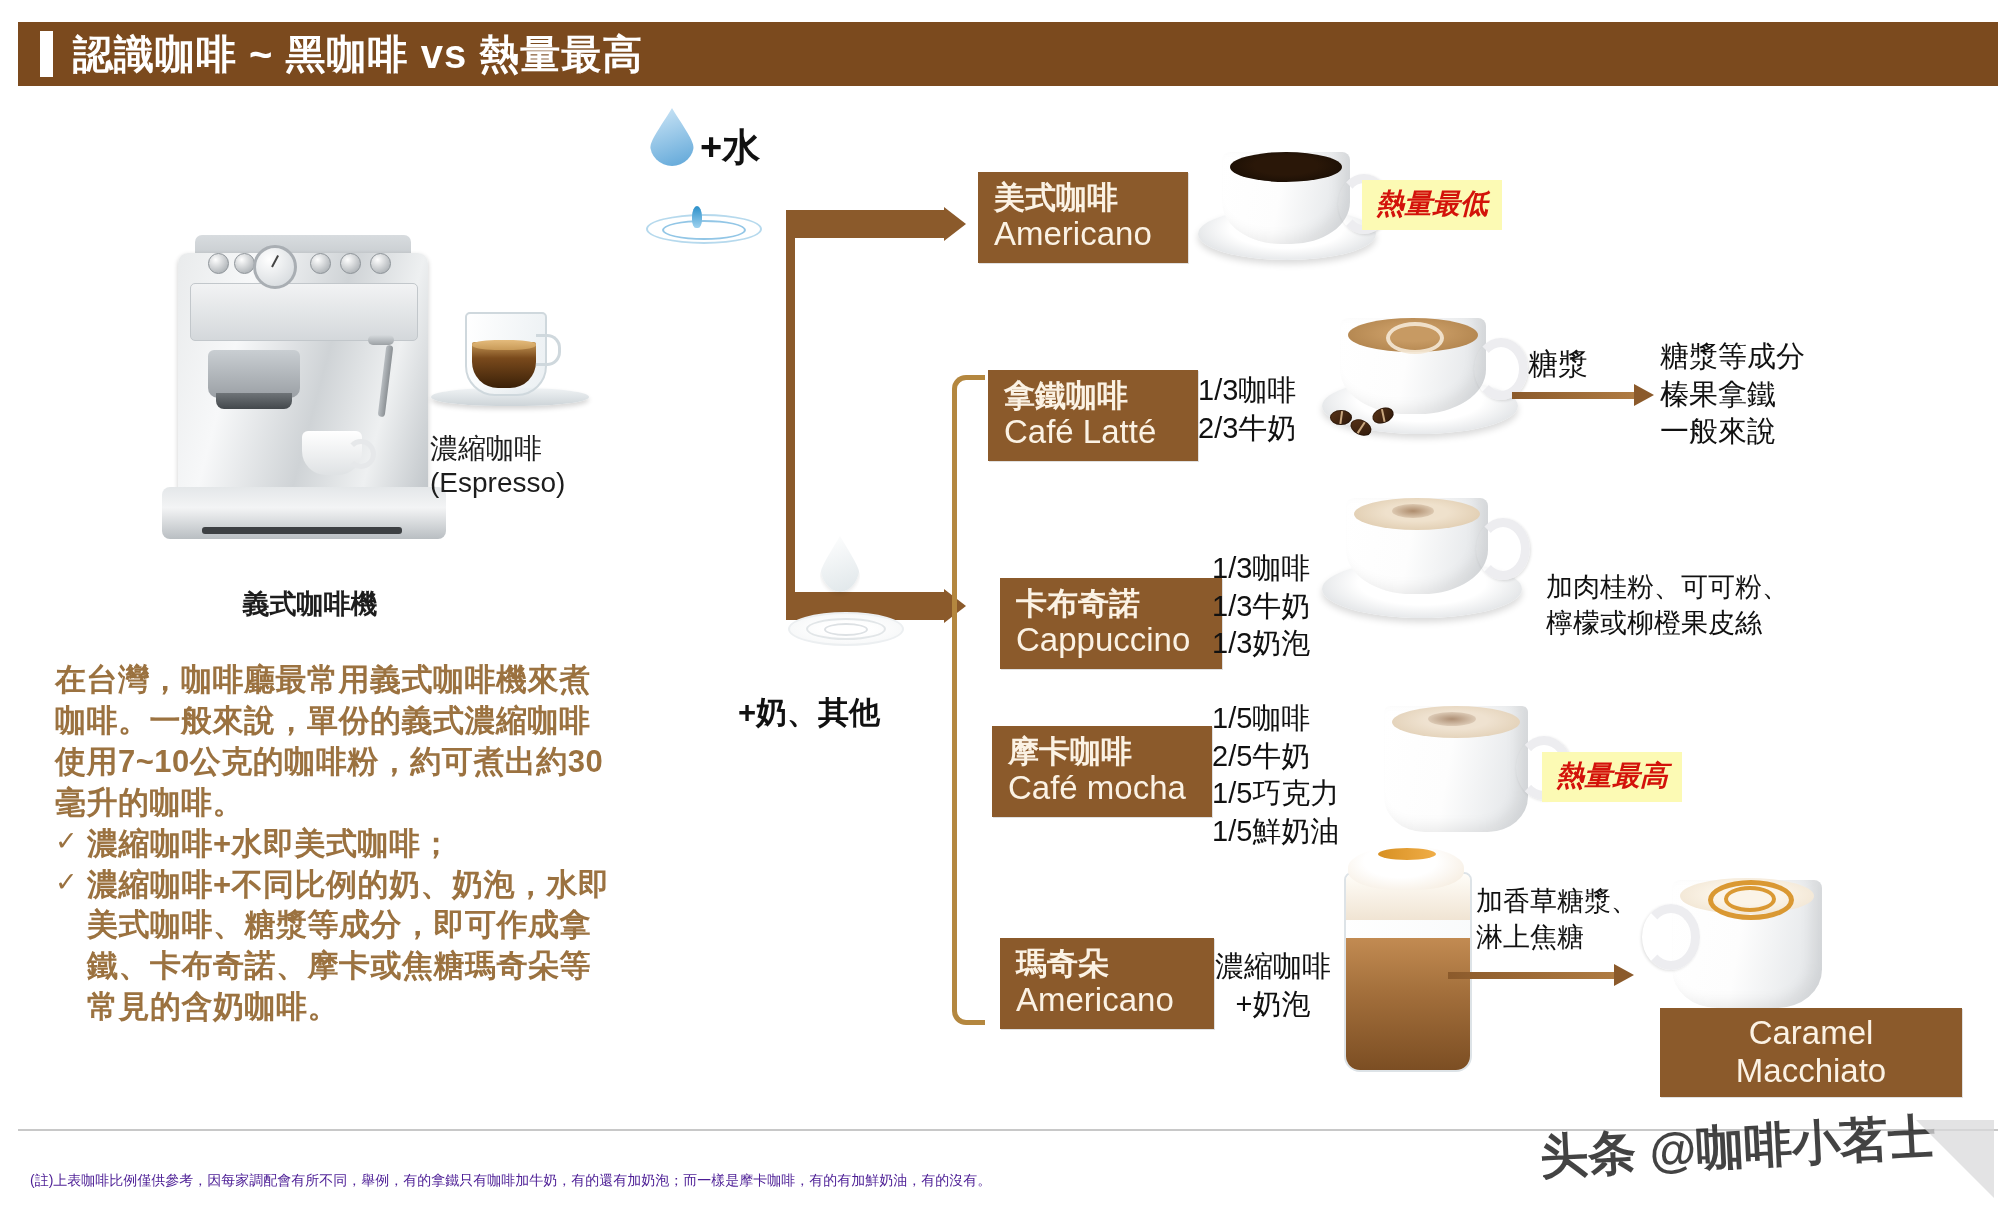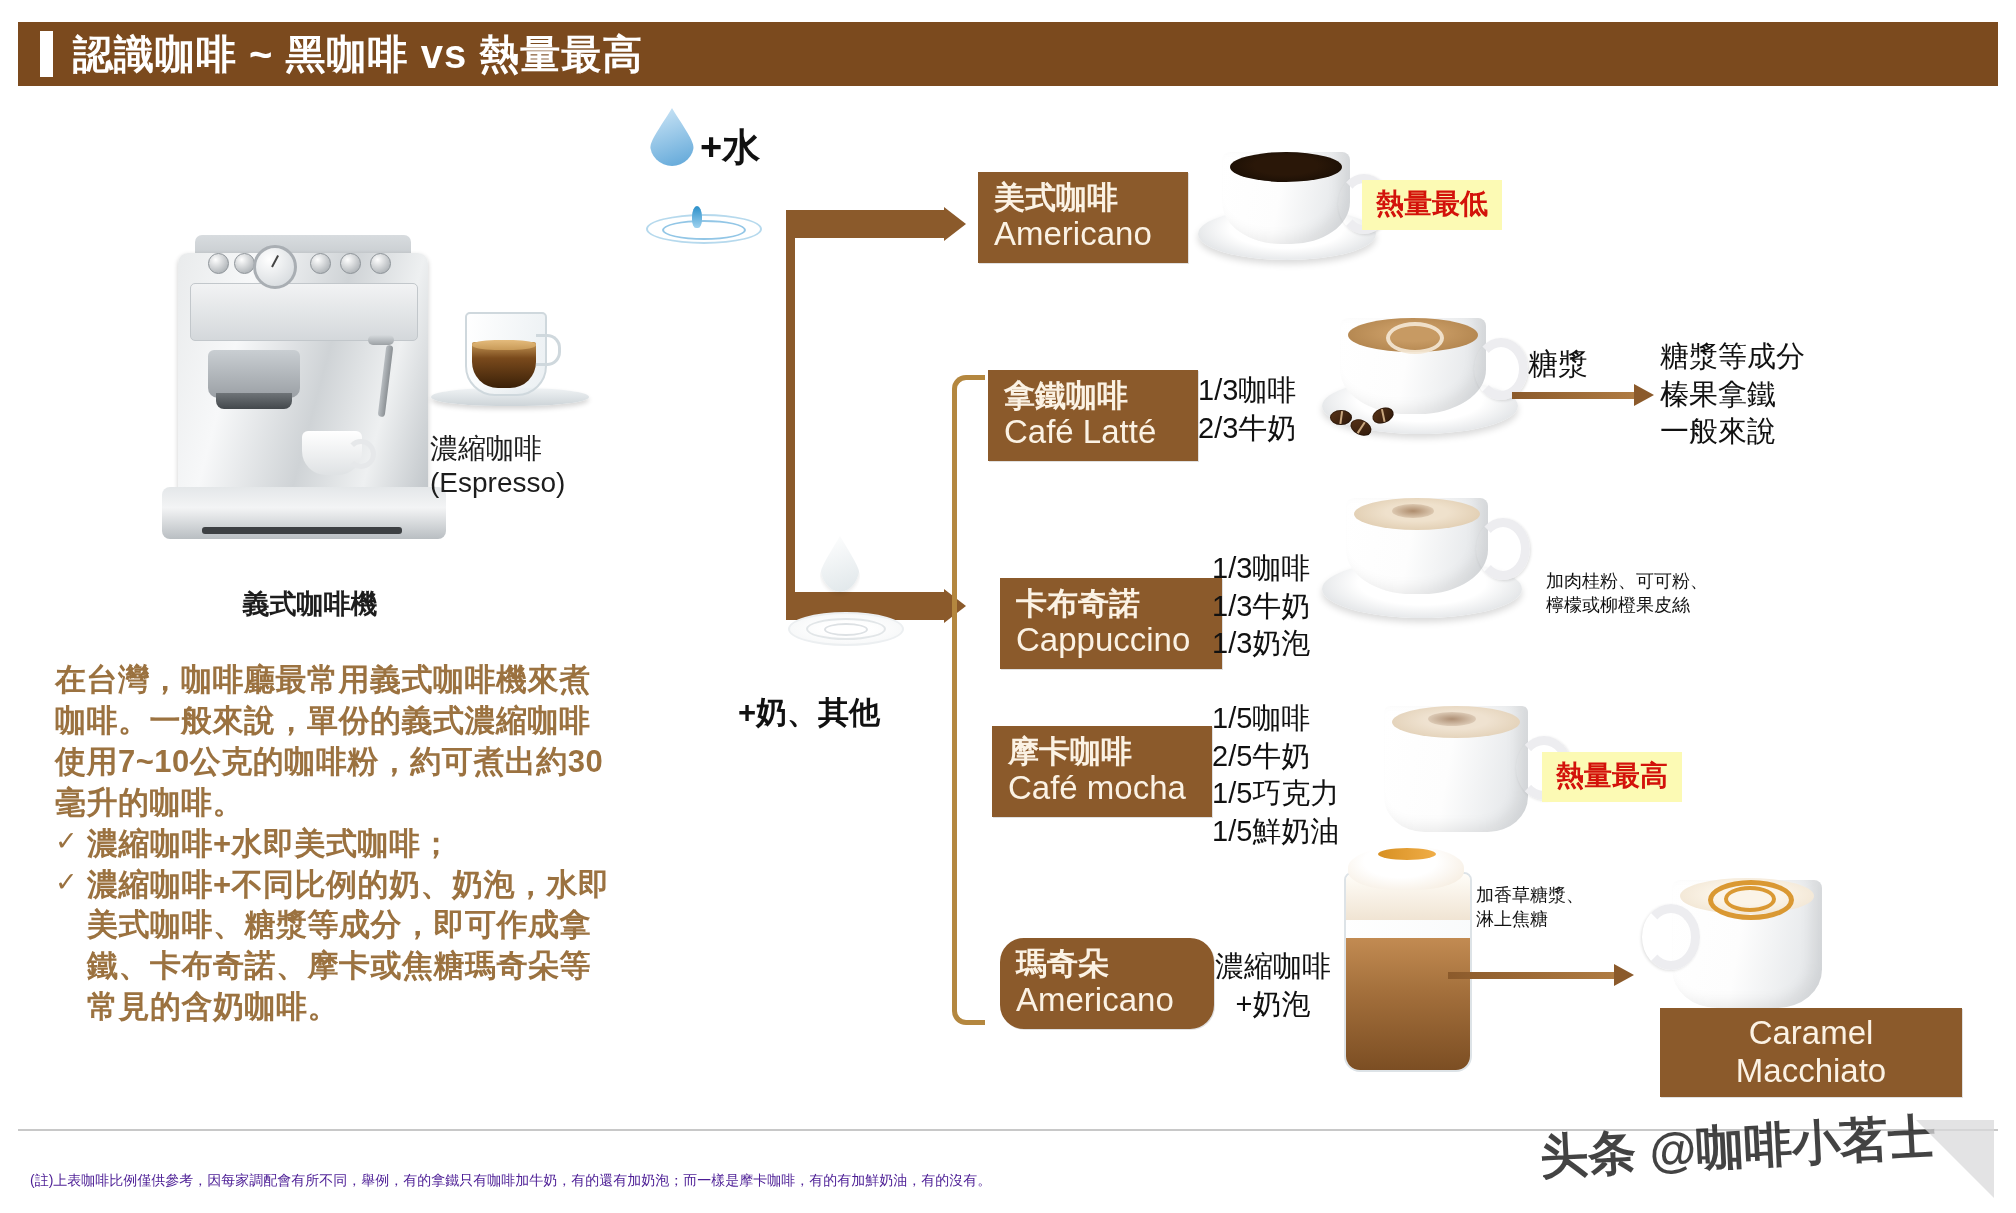--- a/index.html
+++ b/index.html
@@ -222,28 +222,29 @@
   }
   .lbl .cn { font-size: 31px; font-weight: bold; display:block; }
   .lbl .en { font-size: 33px; display:block; }
 
   .ratio {
     position: absolute;
     font-size: 29px; color:#111; line-height: 1.30; font-weight: 500;
   }
   .note {
     position: absolute;
-    font-size: 18px; color:#111; line-height: 1.32;
+    font-size: 27px; color:#111; line-height: 1.32;
   }
   .badge {
     position: absolute;
     background: #FCFAB4;
     color: #D3120A;
     font-size: 28px; font-weight: bold;
     padding: 5px 14px 7px;
+    font-style: italic;
   }
   .flow-cap {
     position: absolute; font-size: 30px; color:#111; font-weight: 500;
   }
 
   
   .saucer {
     position: absolute;
     background: radial-gradient(ellipse at 50% 38%, #ffffff 45%, #e6e8ea 72%, #cfd3d6 100%);
     border-radius: 50%;
@@ -494,21 +495,21 @@
     <div>1/5鮮奶油</div>
   </div>
   <div class="cup" style="left:1384px; top:706px; width:144px; height:126px; border-radius:6px 6px 28% 28%;"></div>
   <div class="surface" style="left:1392px; top:706px; width:128px; height:32px;
        background: radial-gradient(ellipse at 50% 45%, #efe2d0 35%, #dcc8ab 100%);"></div>
   <div class="surface" style="left:1428px; top:712px; width:48px; height:14px;
        background: radial-gradient(ellipse, rgba(110,62,26,.5), rgba(110,62,26,0));"></div>
   <div class="handle" style="left:1516px; top:736px; width:38px; height:46px;"></div>
   <div class="badge" style="left:1542px; top:752px;">熱量最高</div>
 
-  <div class="lbl" style="left:1000px; top:938px; width:182px;border-radius:24px;">
+  <div class="lbl" style="left:1000px; top:938px; width:182px;">
     <span class="cn">瑪奇朵</span>
     <span class="en">Americano</span>
   </div>
   <div class="ratio" style="left:1208px; top:948px; text-align:center; width:130px;">
     <div>濃縮咖啡</div>
     <div>+奶泡</div>
   </div>
   <div class="iceglass" style="left:1344px; top:872px; width:124px; height:196px;">
     <div class="ice-coffee" style="height:132px;"></div>
     <div class="ice-foam" style="height:46px;"></div>

